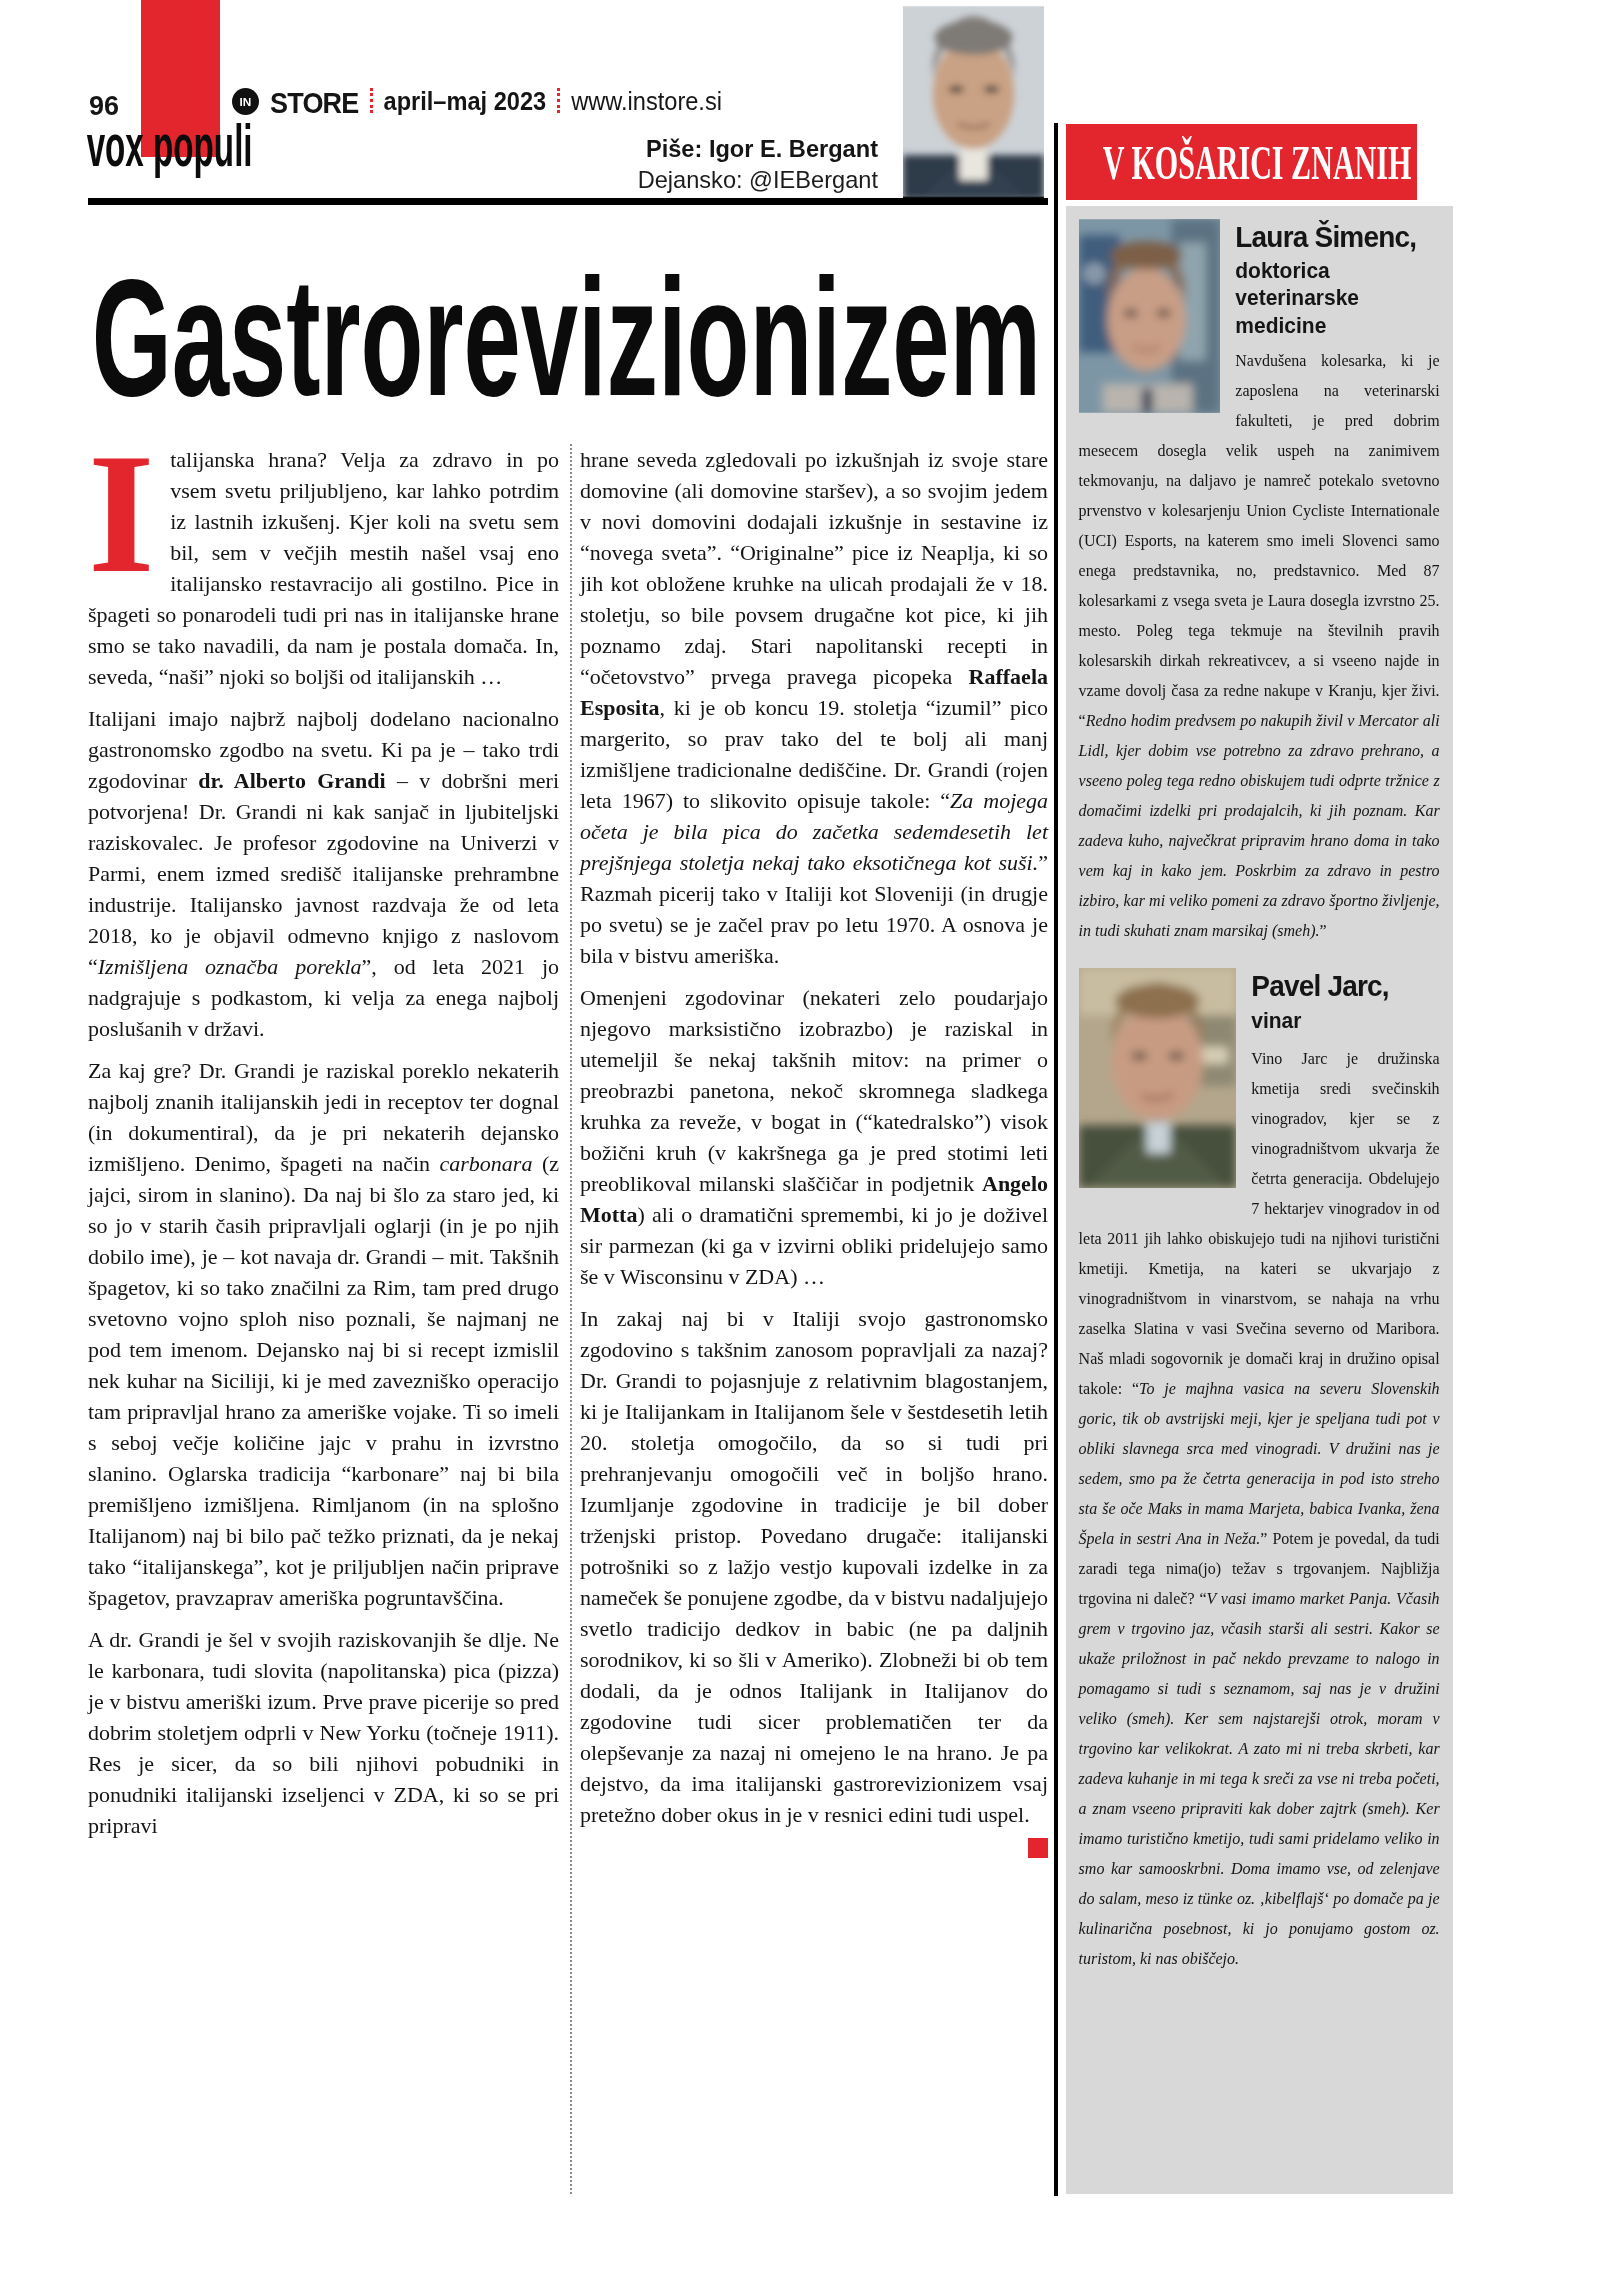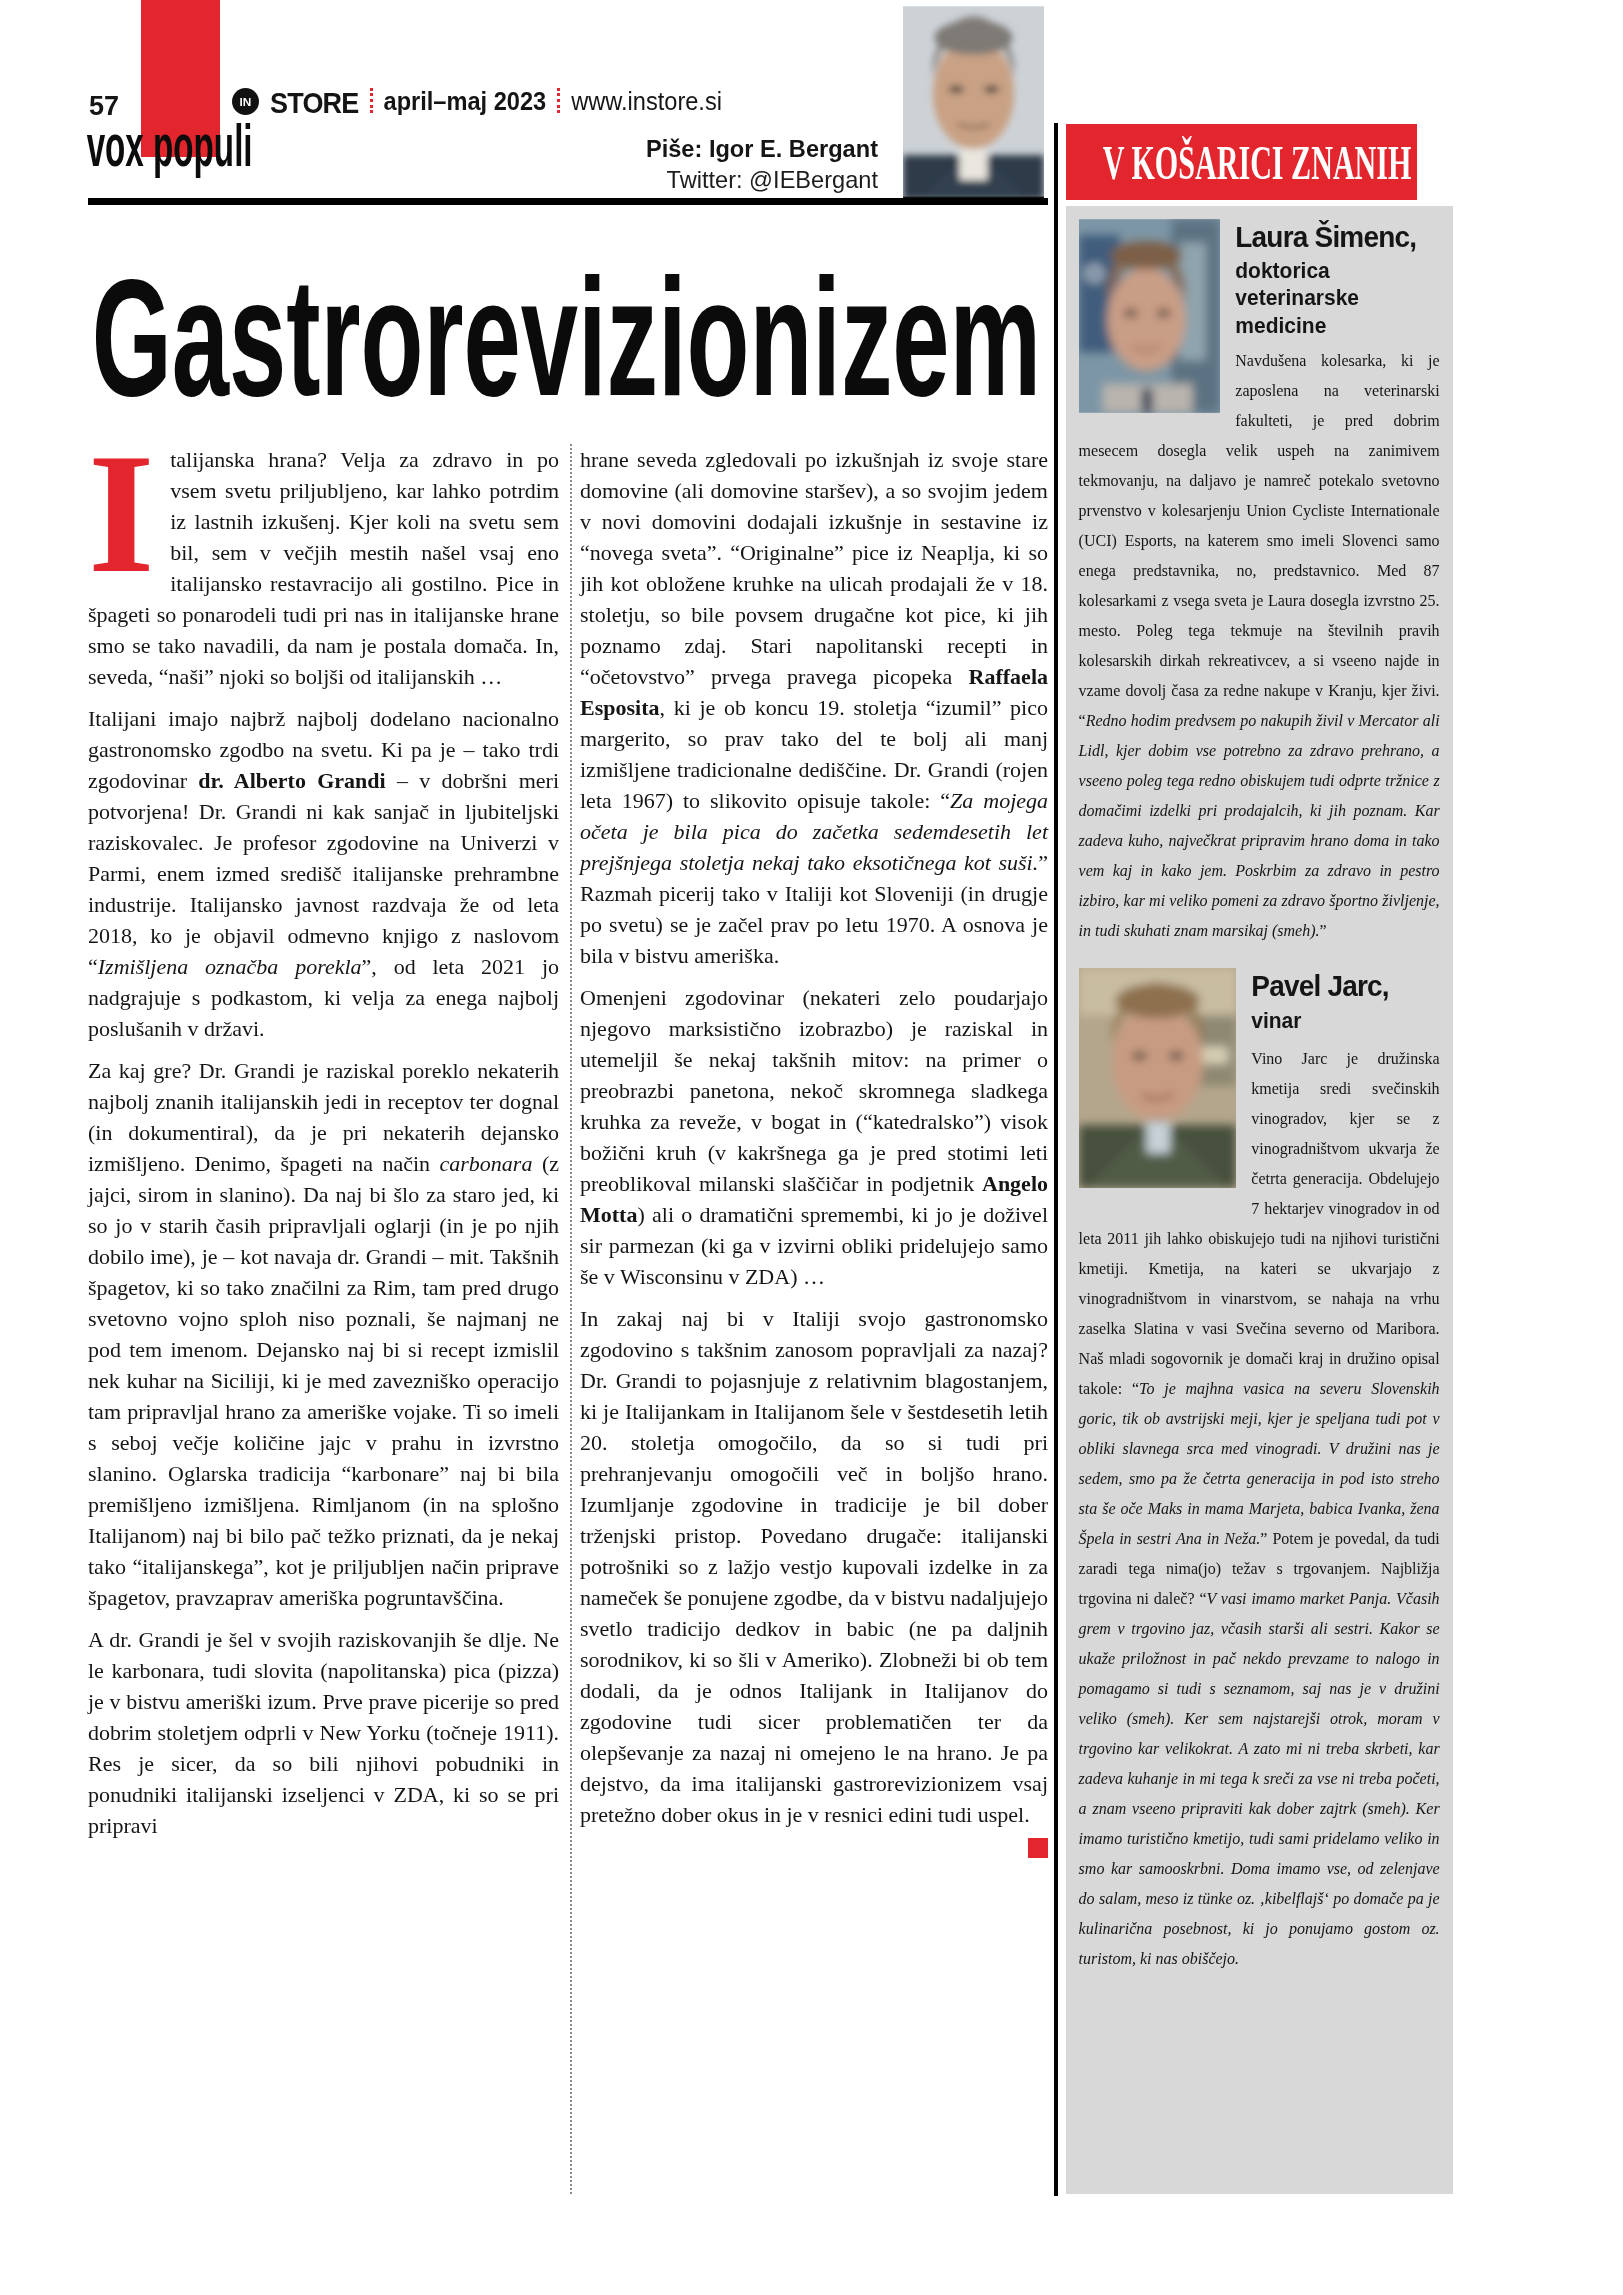--- a/index.html
+++ b/index.html
@@ -52,38 +52,38 @@
   .profile-name { font:bold 28px/31px "Liberation Sans", sans-serif; letter-spacing:-0.8px;
     transform:scaleY(1.05); transform-origin:left top; padding-top:1.6px; }
   .profile-role { font:bold 21px/26px "Liberation Sans", sans-serif; margin:6.3px 0 11px; transform:scaleY(1.05); transform-origin:left top; }
   .profile-text p.para { font-size:16px; line-height:30px; margin-bottom:14px; }
   .profile-text p.para:last-child { margin-bottom:0; }
 </style>
 </head>
 <body>
 
 <div class="red-tab"></div>
-<div class="page-number">57</div>
+<div class="page-number">96</div>
 
 <div class="masthead-row">
   <div class="logo-badge">IN</div>
   <div class="logo-store">STORE</div>
   <div class="m-sep"></div>
   <div class="logo-issue">april–maj 2023</div>
   <div class="m-sep"></div>
   <div class="logo-site">www.instore.si</div>
 </div>
 
 <svg class="vox-svg" width="188" height="72" viewBox="0 0 240 92">
   <text x="2" y="64" font-family="Liberation Sans, sans-serif" font-weight="bold" font-size="76" textLength="212" lengthAdjust="spacingAndGlyphs" fill="#0c0c0c">vox populi</text>
 </svg>
 
 <div class="byline-block">
   <div class="byline">Piše: Igor E. Bergant</div>
-  <div class="twitter">Twitter: @IEBergant</div>
+  <div class="twitter">Dejansko: @IEBergant</div>
 </div>
 
 <svg class="author-photo" viewBox="0 0 180 247">
   <defs>
       <filter id="bl1" x="-20%" y="-20%" width="140%" height="140%">
         <feGaussianBlur stdDeviation="5"></feGaussianBlur>
       </filter>
     </defs>
   <rect width="180" height="247" fill="#cdd2d7"></rect>
   <g filter="url(#bl1)">

